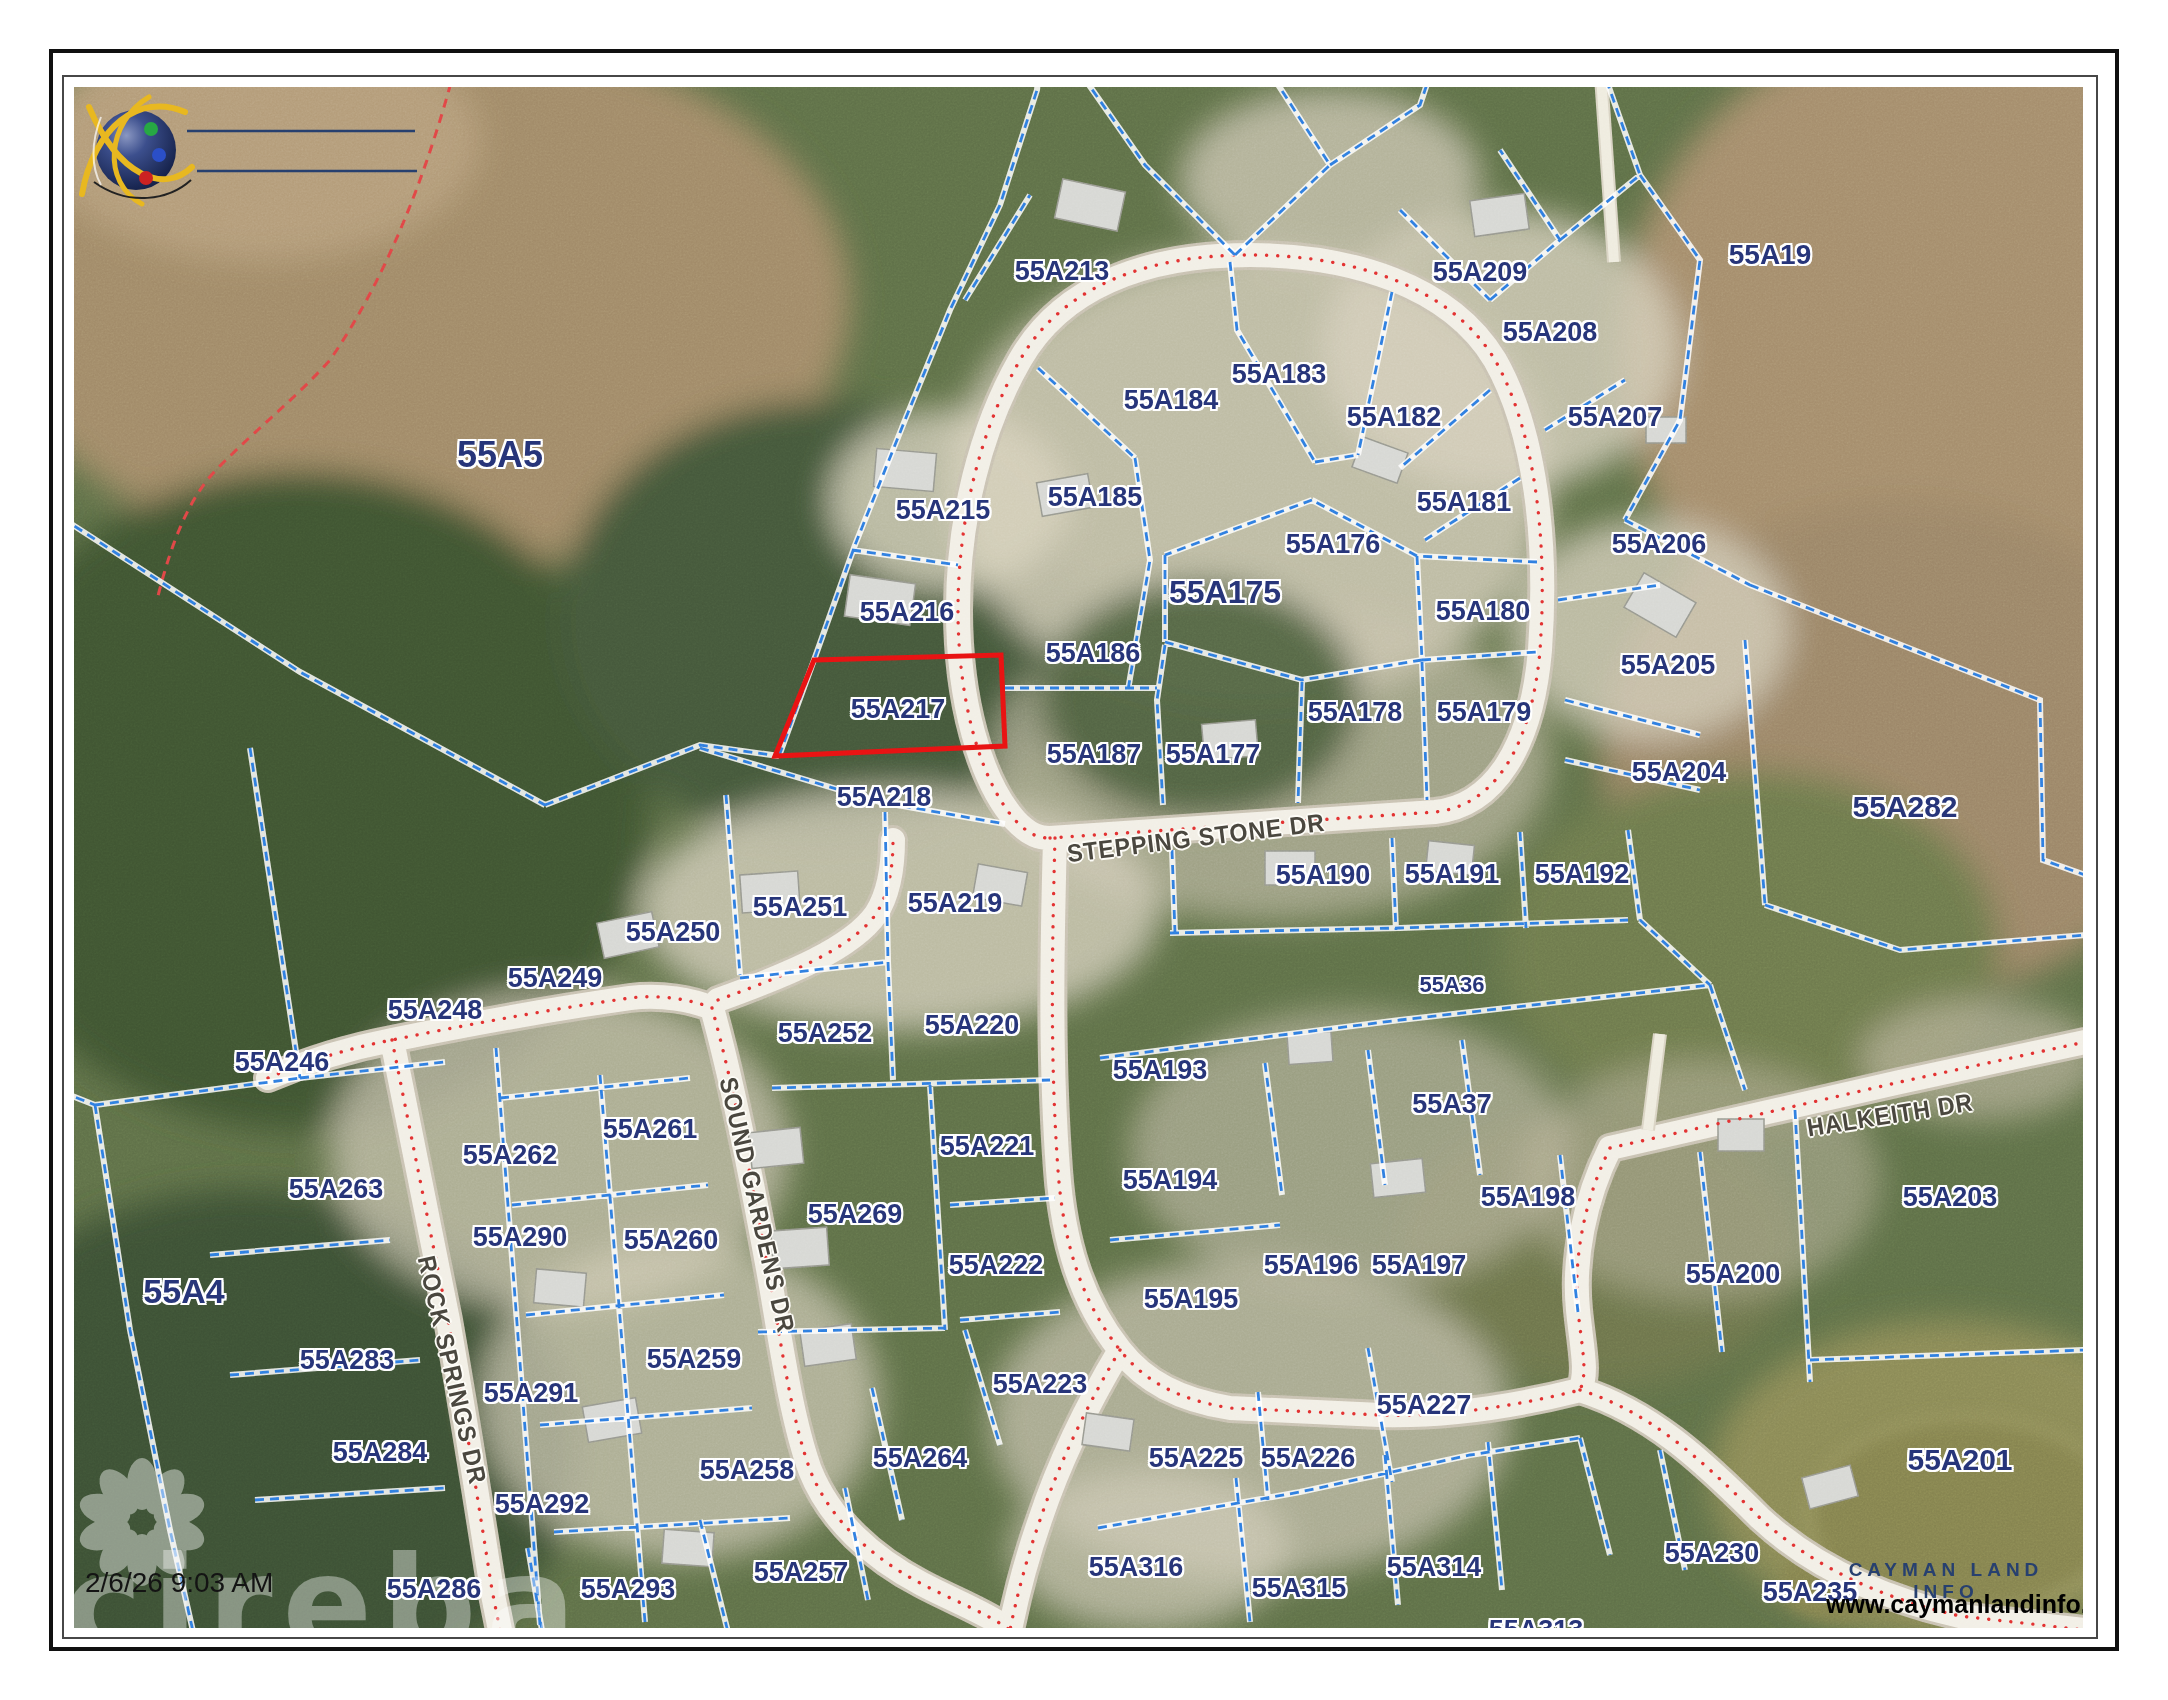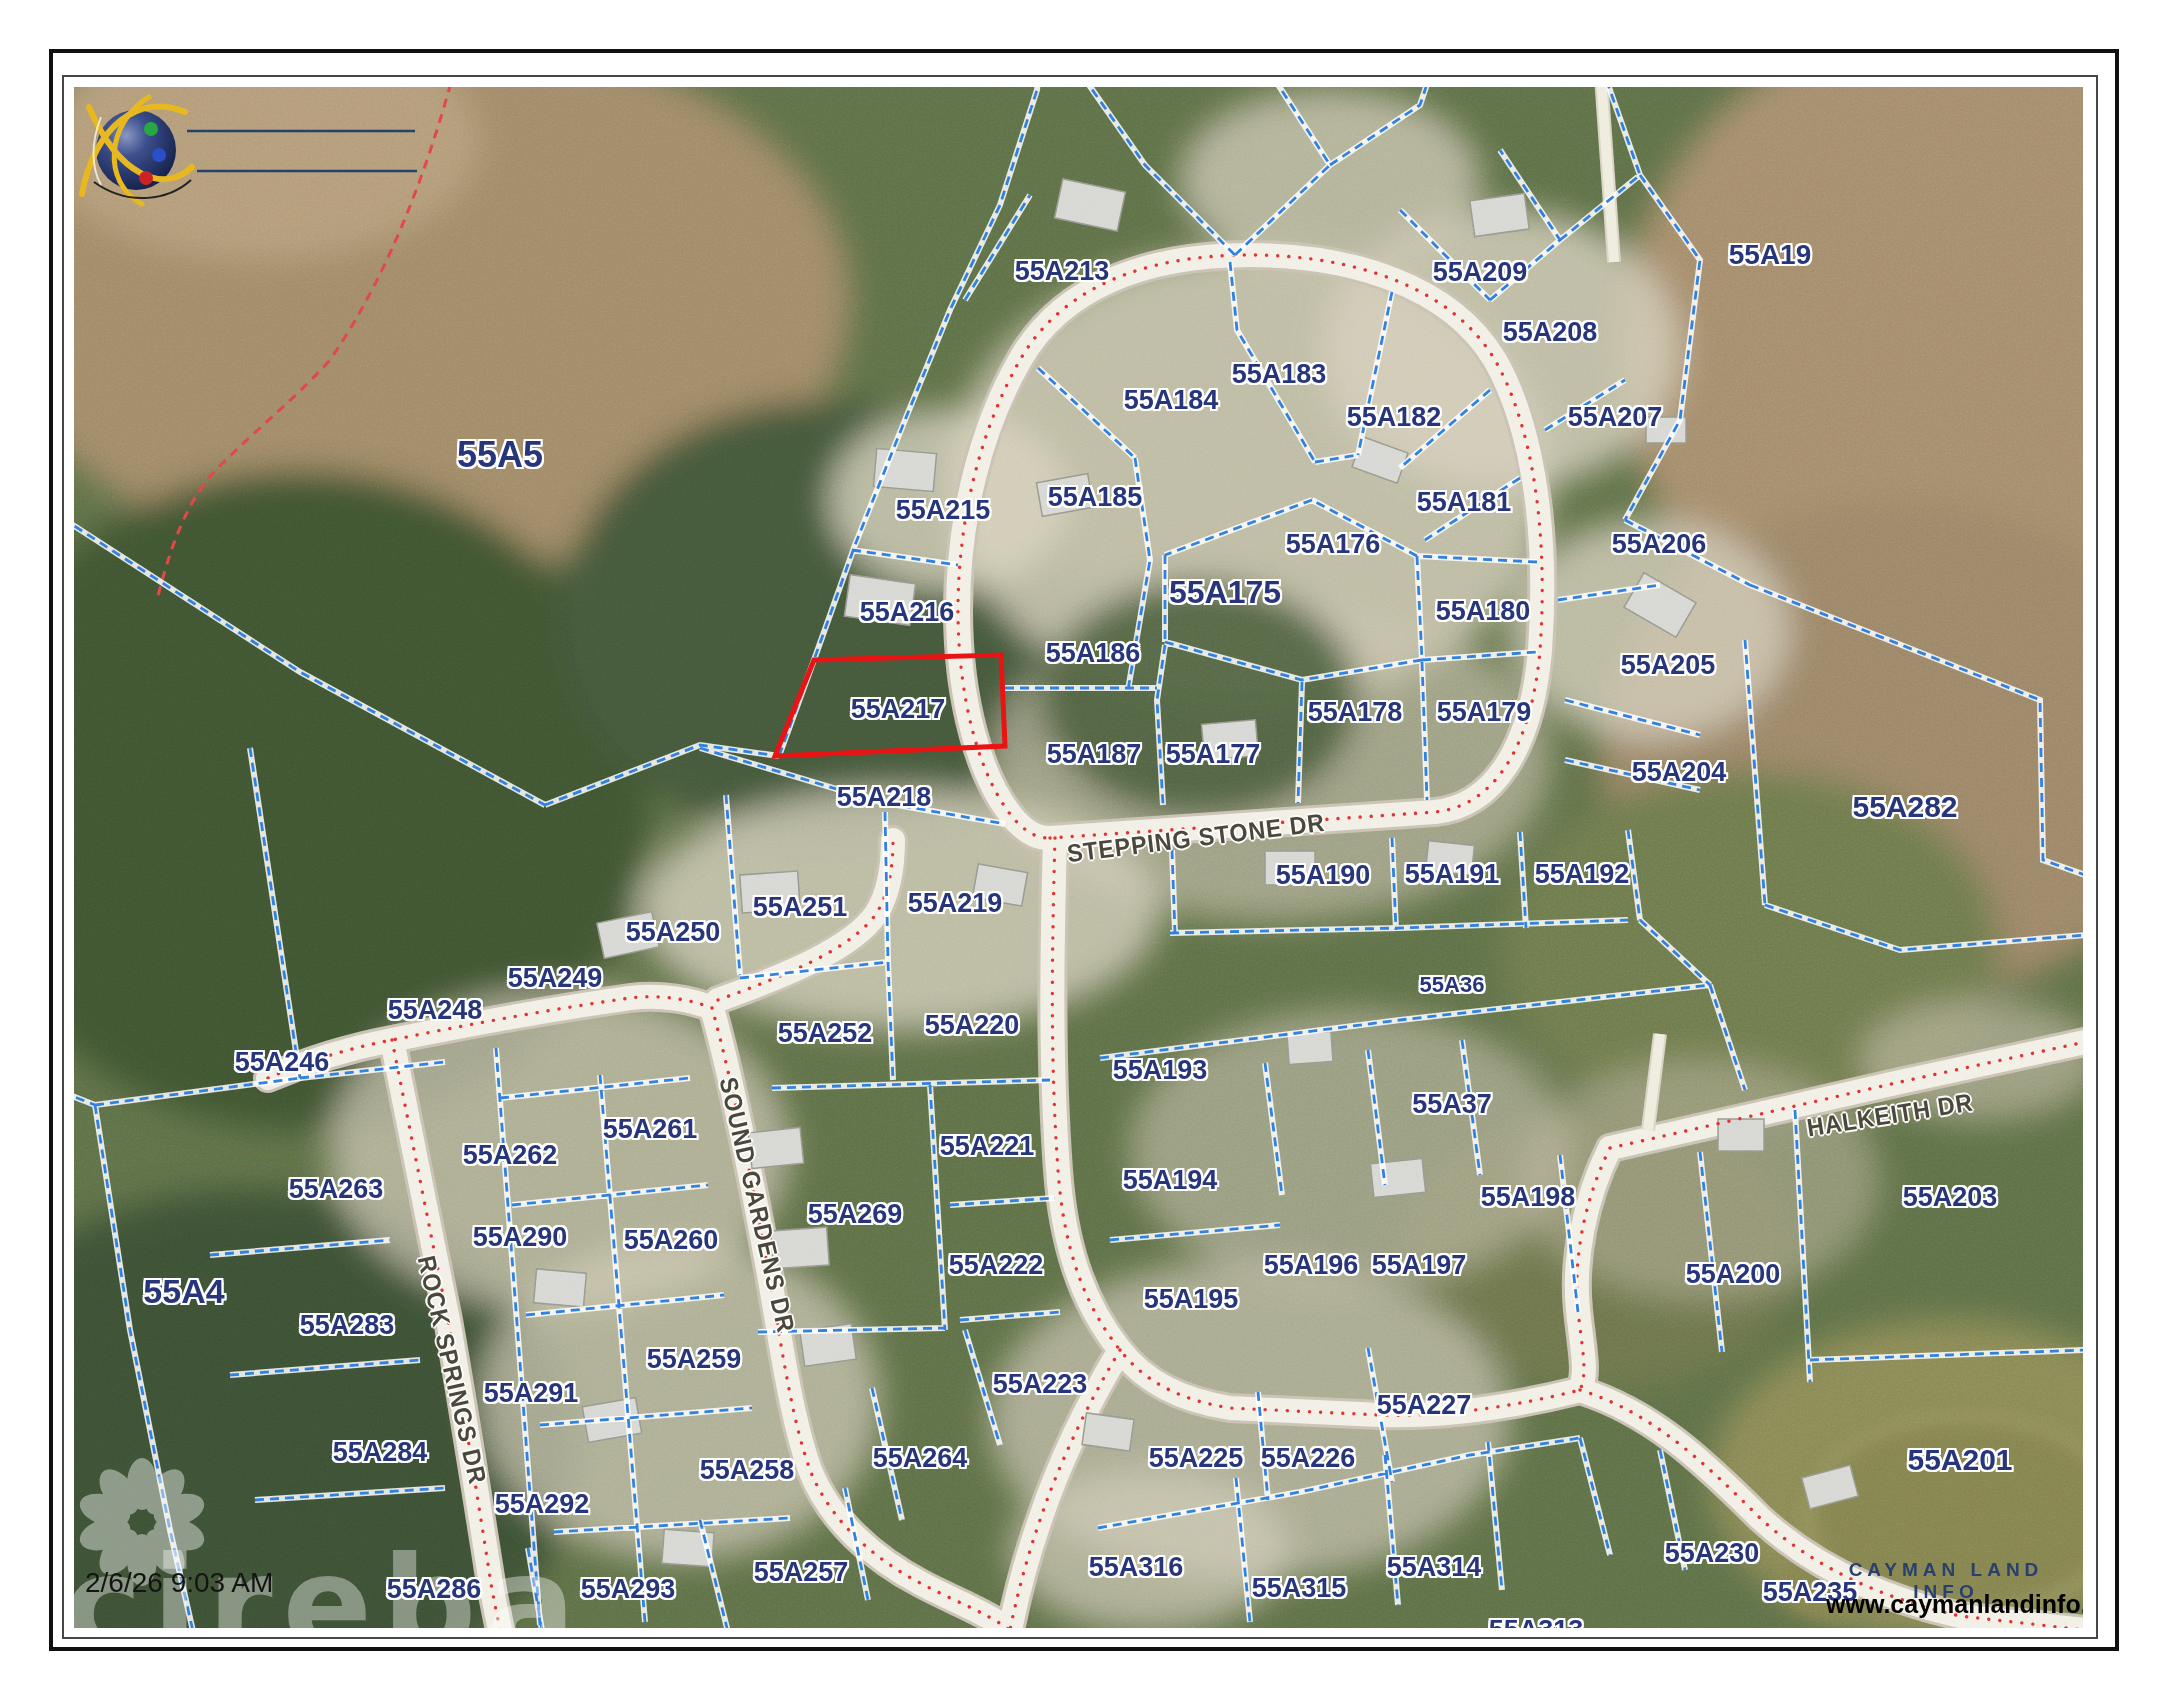--- a/index.html
+++ b/index.html
@@ -208,21 +208,21 @@
         <div class="plabel" style="left: 1454px; top: 1110px;">55A198</div>
         <div class="plabel" style="left: 1876px; top: 1110px;">55A203</div>
         <div class="plabel" style="left: 446px; top: 1150px; text-align: center;">55A290</div>
         <div class="plabel" style="left: 597px; top: 1153px;">55A260</div>
         <div class="plabel" style="left: 922px; top: 1178px;">55A222</div>
         <div class="plabel" style="left: 1237px; top: 1178px;">55A196</div>
         <div class="plabel" style="left: 1345px; top: 1178px;">55A197</div>
         <div class="plabel" style="left: 1117px; top: 1212px;">55A195</div>
         <div class="plabel" style="left: 1659px; top: 1187px;">55A200</div>
         <div class="plabel" style="left: 110px; top: 1204px; font-size: 34px;">55A4</div>
-        <div class="plabel" style="left: 273px; top: 1238px;">55A283</div>
+        <div class="plabel" style="left: 273px; top: 1273px;">55A283</div>
         <div class="plabel" style="left: 620px; top: 1272px;">55A259</div>
         <div class="plabel" style="left: 966px; top: 1297px;">55A223</div>
         <div class="plabel" style="left: 457px; top: 1306px;">55A291</div>
         <div class="plabel" style="left: 306px; top: 1365px;">55A284</div>
         <div class="plabel" style="left: 1350px; top: 1318px;">55A227</div>
         <div class="plabel" style="left: 1122px; top: 1371px;">55A225</div>
         <div class="plabel" style="left: 1234px; top: 1371px;">55A226</div>
         <div class="plabel" style="left: 1886px; top: 1373px; font-size: 30px;">55A201</div>
         <div class="plabel" style="left: 673px; top: 1383px;">55A258</div>
         <div class="plabel" style="left: 846px; top: 1371px;">55A264</div>

